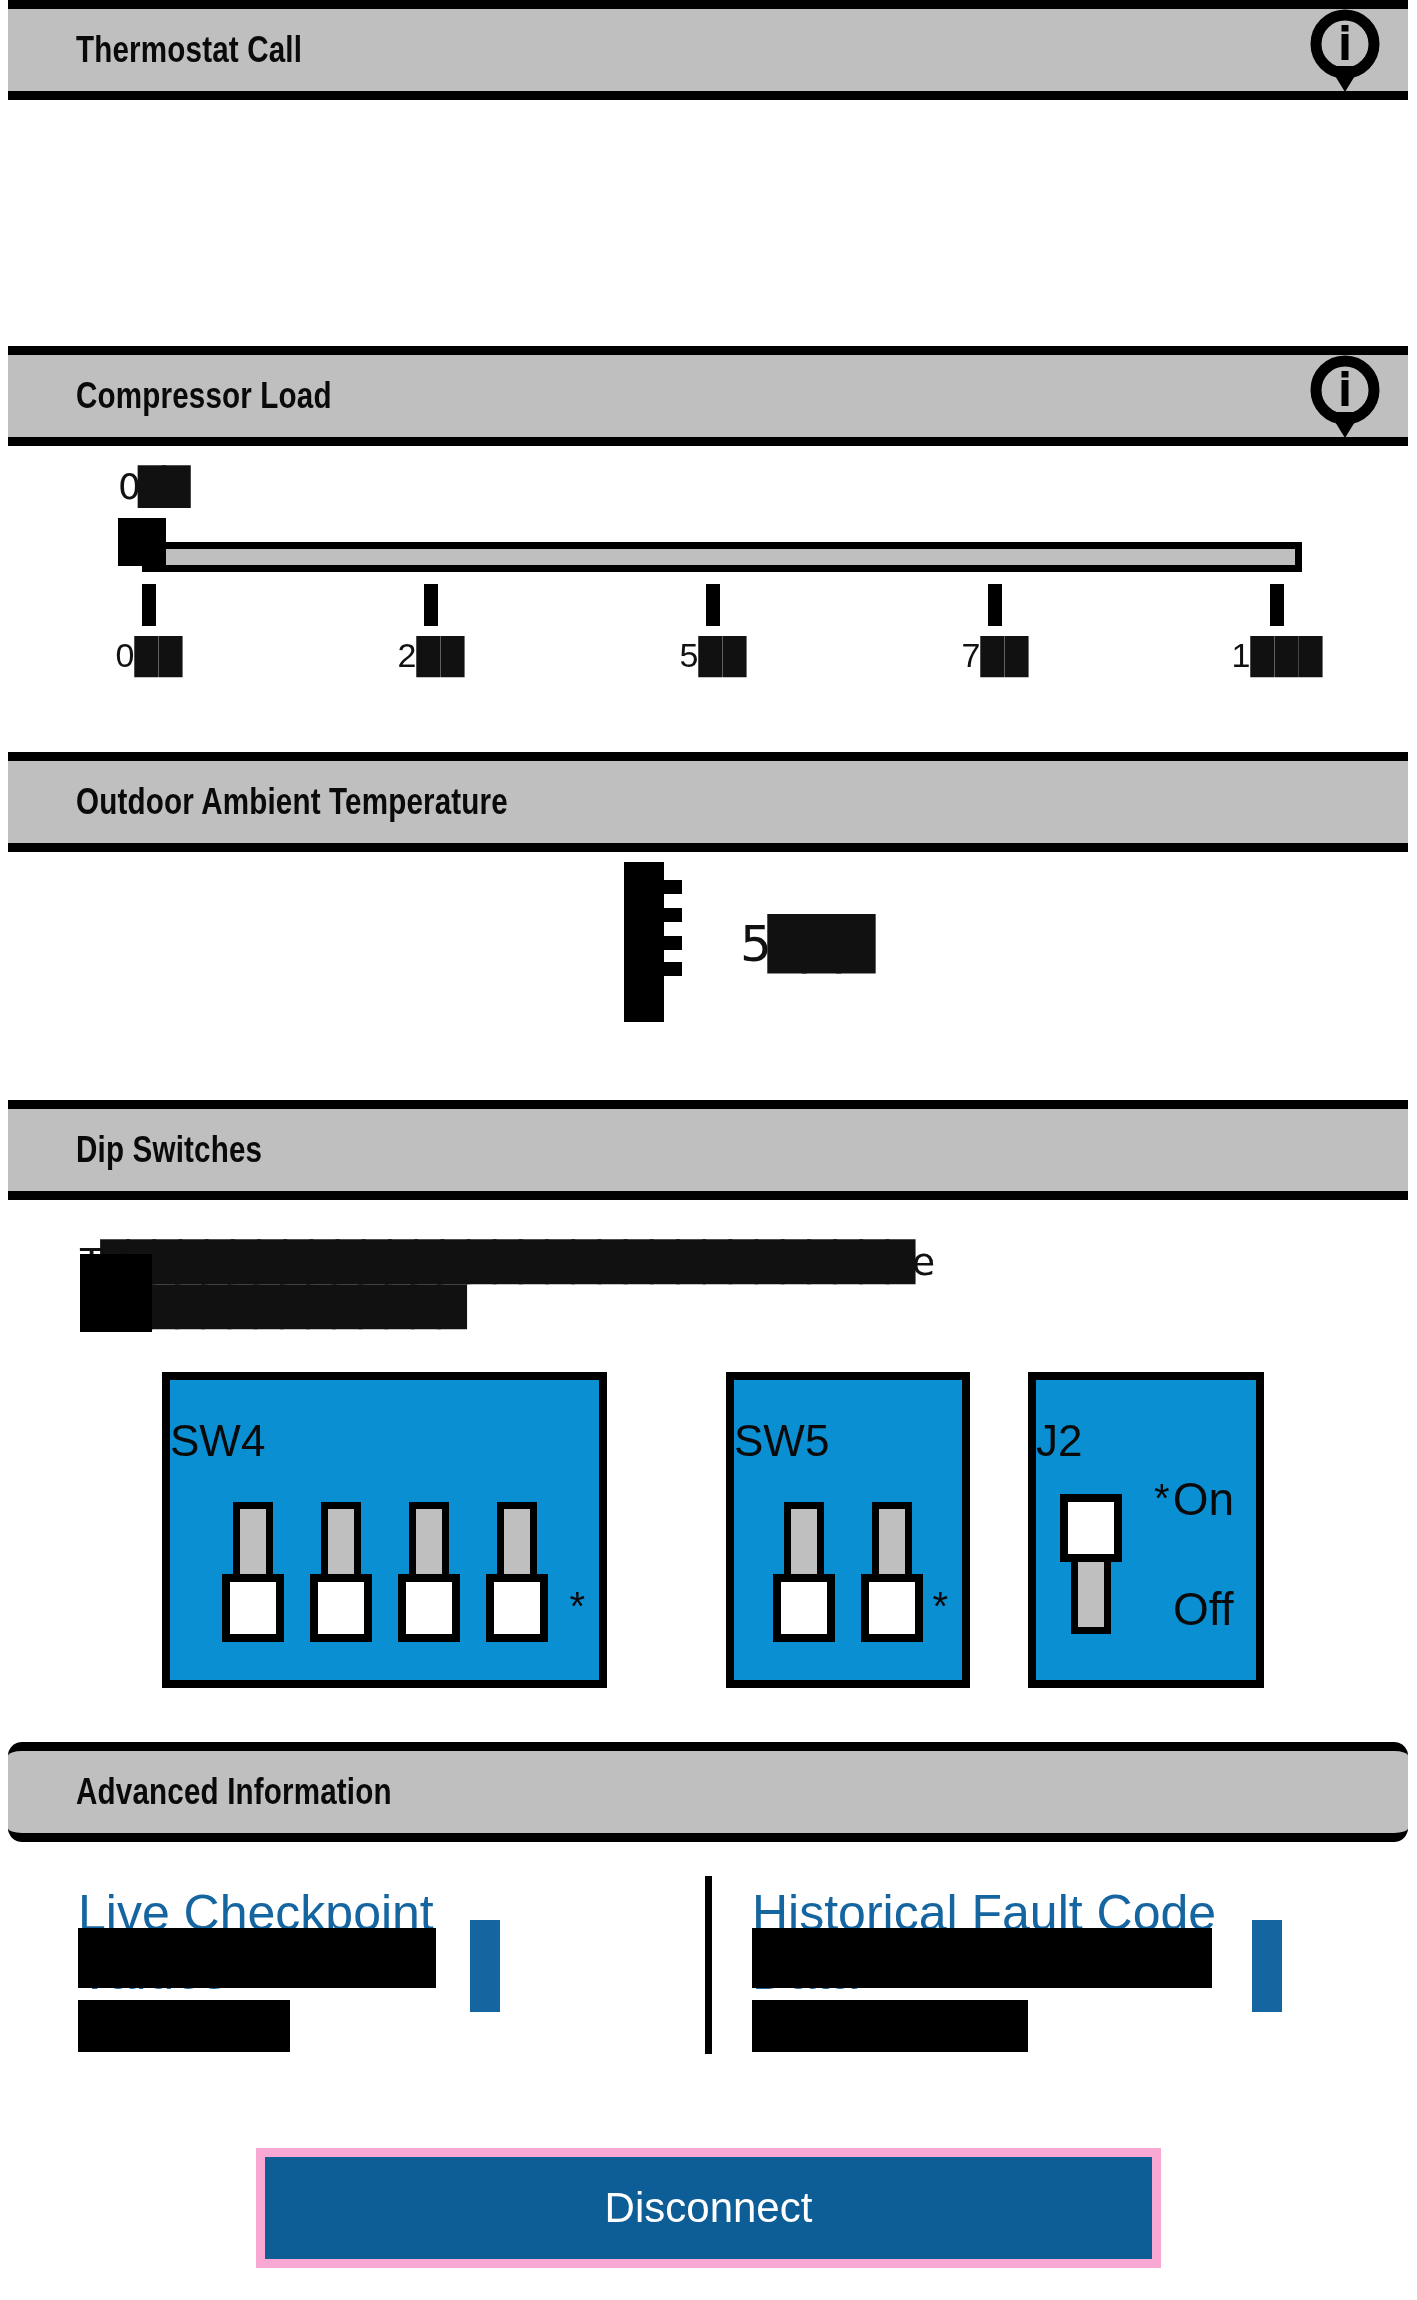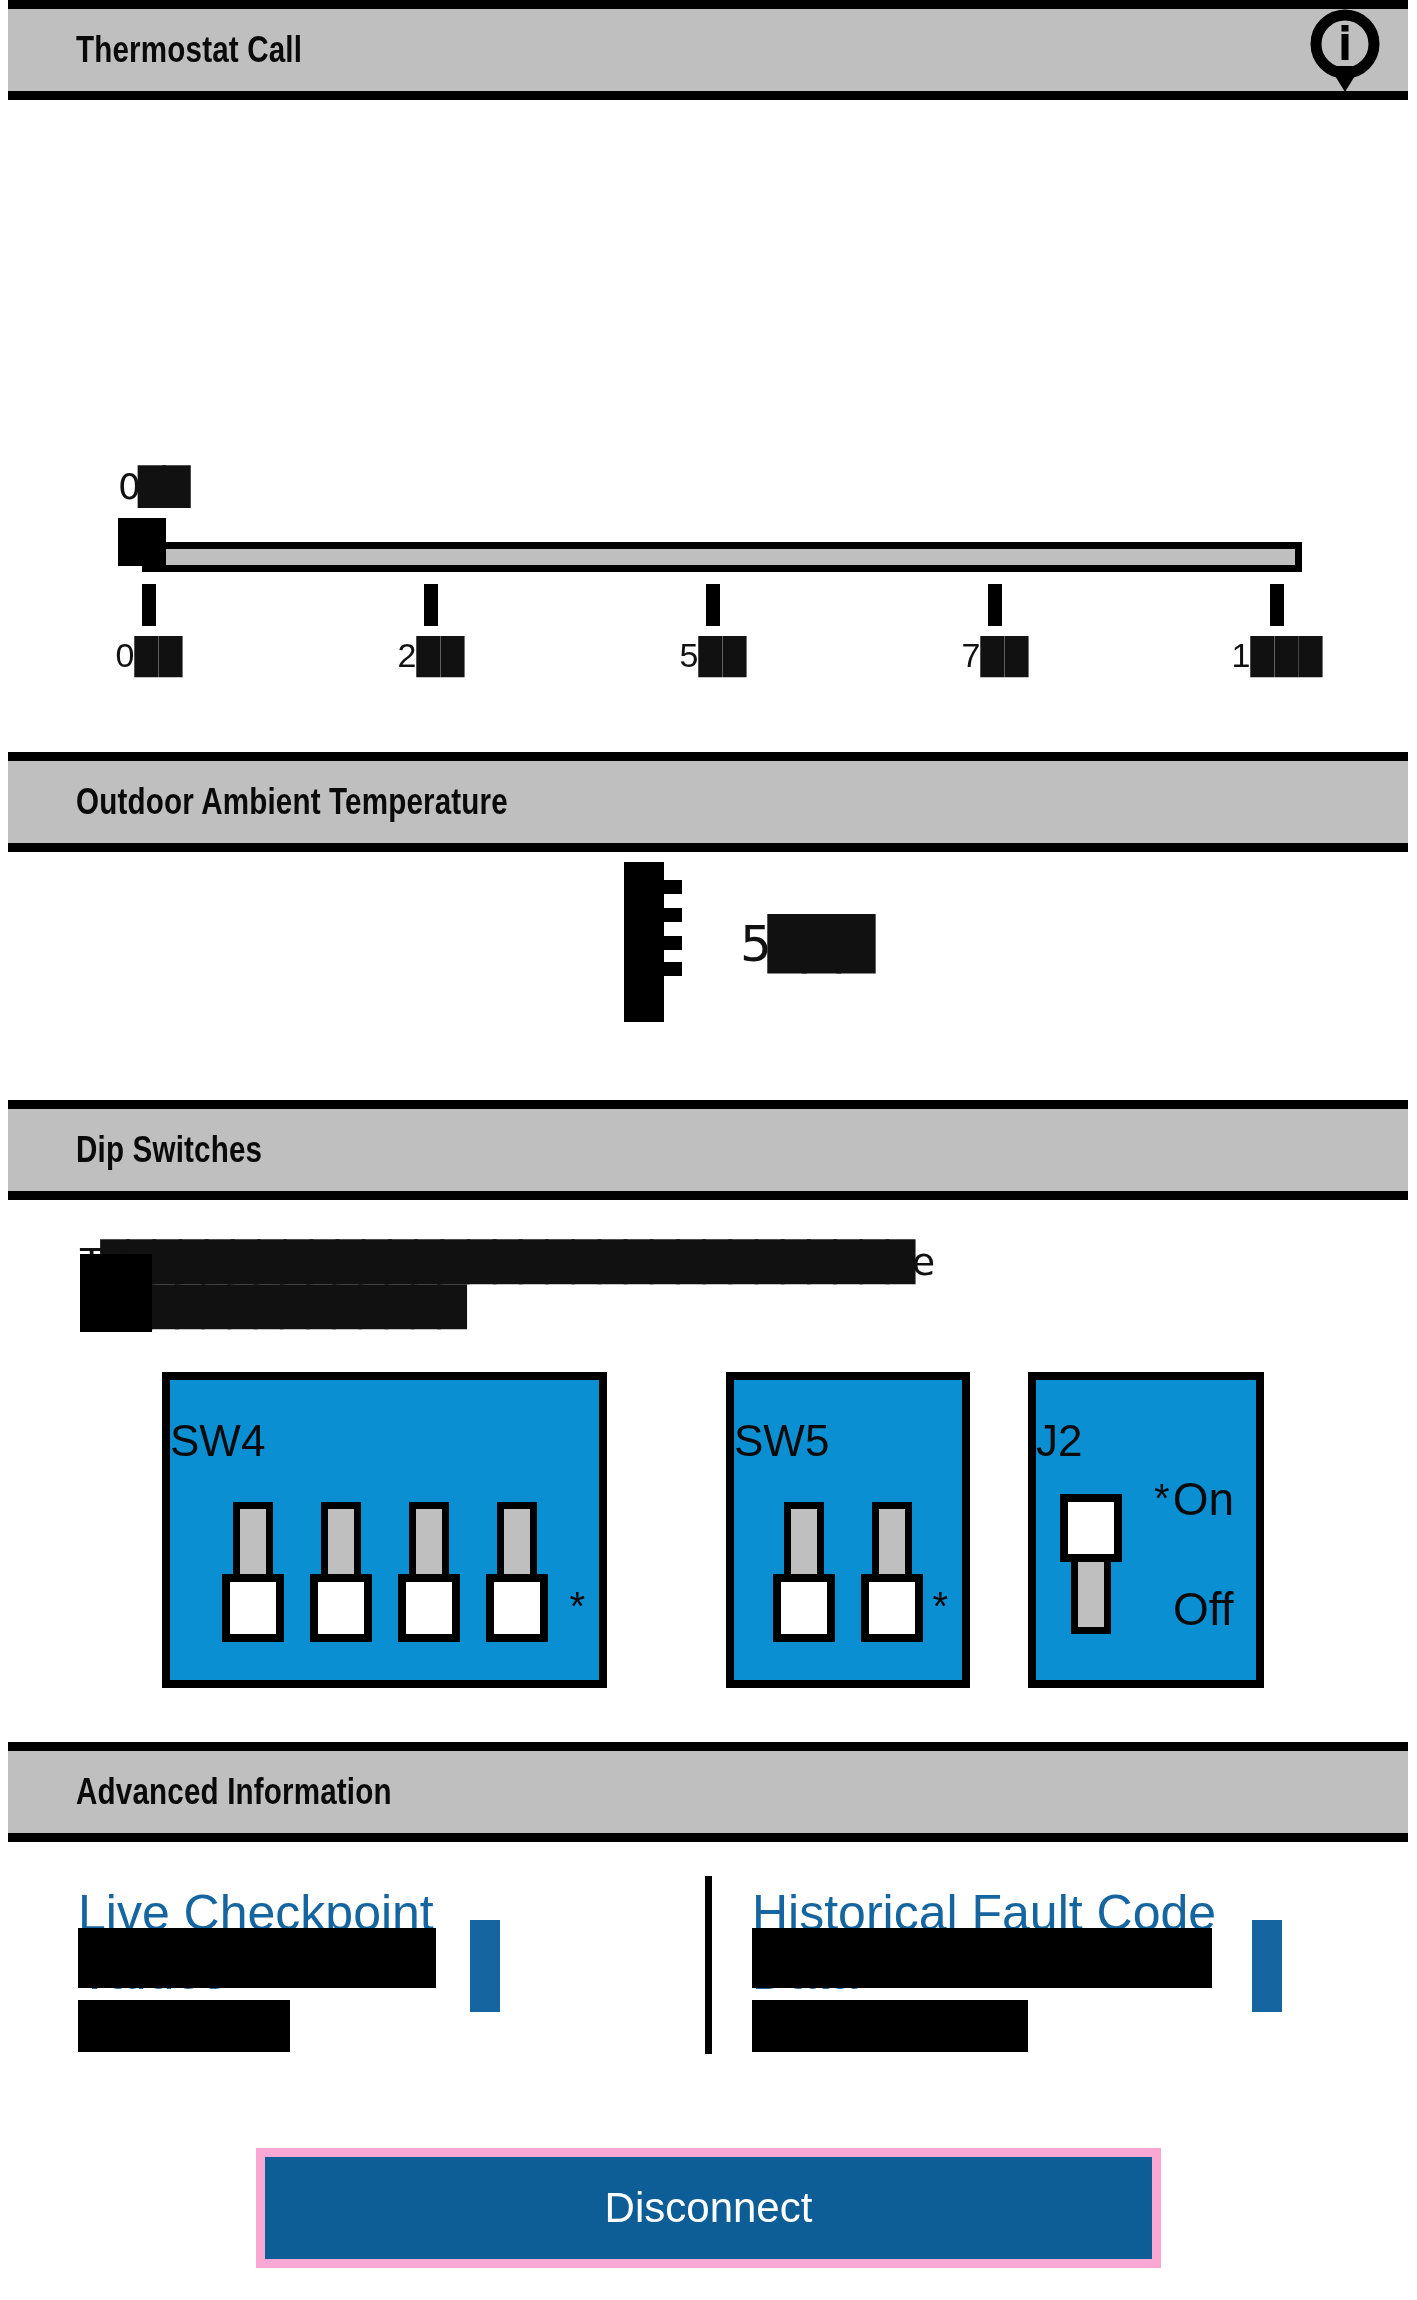--- a/index.html
+++ b/index.html
@@ -155,20 +155,32 @@
       <svg class="info-pin" viewBox="0 0 74 84">
         <circle cx="37" cy="36" r="29" fill="none" stroke="#000" stroke-width="11"></circle>
         <path d="M21 58 L37 84 L53 58 Z" fill="#000"></path>
         <rect x="33.5" y="26" width="7" height="26" fill="#000"></rect>
         <rect x="33.5" y="17" width="7" height="6.5" fill="#000"></rect>
       </svg>
     </span>
   </div>
 
 
+  <div class="section-bar" style="top:346px;">
+    <span class="section-title">Compressor Load</span>
+    <span class="spacer"></span>
+    <span>
+      <svg class="info-pin" viewBox="0 0 74 84">
+        <circle cx="37" cy="36" r="29" fill="none" stroke="#000" stroke-width="11"></circle>
+        <path d="M21 58 L37 84 L53 58 Z" fill="#000"></path>
+        <rect x="33.5" y="26" width="7" height="26" fill="#000"></rect>
+        <rect x="33.5" y="17" width="7" height="6.5" fill="#000"></rect>
+      </svg>
+    </span>
+  </div>
 
   <div id="compressor-body">
     <div class="cl-value" style="font-family: &quot;DejaVu Sans&quot;, sans-serif; letter-spacing: -0.08em;">0██</div>
 
     <div class="slider-area">
       <div class="slider-track"></div>
       <div class="slider-thumb" id="sliderThumb" style="left: 0px;"></div>
     </div>
 
     <div class="ticks" id="tickRow">
@@ -270,21 +282,21 @@
         </div>
         <div class="j2-onoff">
           <div class="on-lbl">On</div>
           <div>Off</div>
         </div>
       </div>
 
     </div>
   </div>
 
-  <div class="section-bar" style="top:1742px;">
+  <div class="section-bar" style="top:1742px;border-radius:14px;">
     <span class="section-title">Advanced Information</span>
     <span class="spacer"></span>
   </div>
 
   <div id="adv-body">
     <div class="adv-divider"></div>
 
     <div class="adv-link" style="left:78px;">
       <span class="adv-text">Live Checkpoint
 Values</span>

